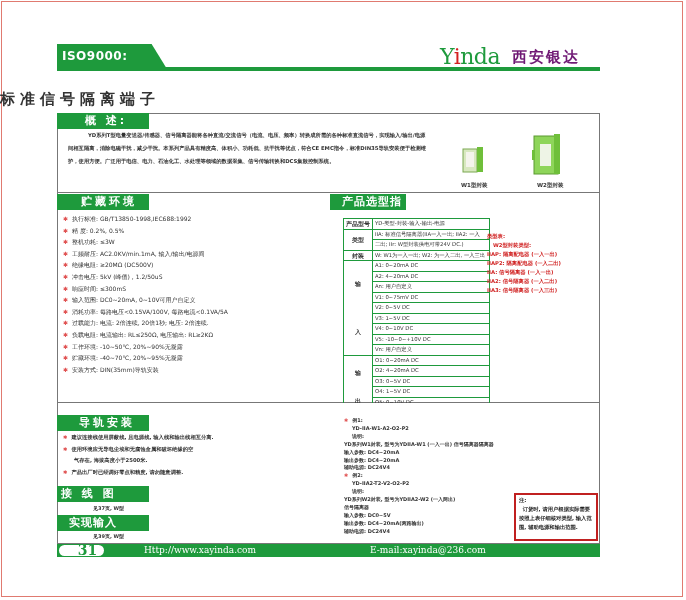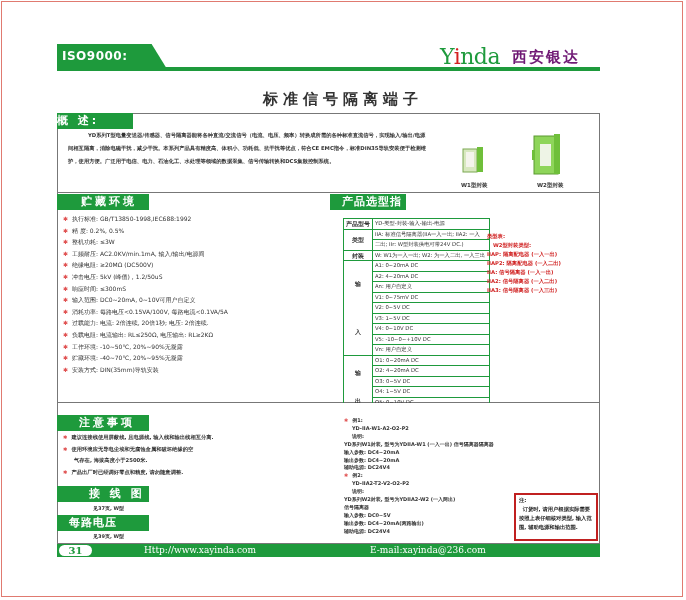--- a/index.html
+++ b/index.html
@@ -3,54 +3,54 @@
 <meta charset="utf-8">
 <style>
   html,body{margin:0;padding:0;}
   body{width:686px;height:600px;background:#fff;position:relative;overflow:hidden;font-family:"DejaVu Sans",sans-serif;color:#222;}
   .frame{position:absolute;left:1px;top:1px;width:682px;height:596px;border:1px solid #e07a70;box-sizing:border-box;}
   .iso{position:absolute;left:57px;top:44px;height:25px;width:110px;background:#1e9a3c;clip-path:polygon(0 0,86% 0,100% 100%,0 100%);color:#fff;font-weight:bold;font-size:12px;line-height:25px;padding-left:5px;letter-spacing:0.5px;box-sizing:border-box;font-family:"DejaVu Sans",sans-serif;}
   .hdr-line{position:absolute;left:57px;top:67px;width:543px;height:4px;background:#1e9a3c;}
   .brand{position:absolute;left:440px;top:44px;font-family:"DejaVu Serif",serif;font-weight:normal;font-size:22px;color:#1e9a3c;letter-spacing:-0.5px;}
   .brand .dot{color:#d42020;}
   .brand-cn{position:absolute;left:512px;top:48px;font-family:"DejaVu Serif",serif;font-weight:bold;font-size:15px;color:#701a75;letter-spacing:2px;}
-  .title{position:absolute;left:0;width:686px;top:90px;text-align:center;font-size:15px;font-weight:bold;letter-spacing:5px;color:#333;}
+  .title{position:absolute;left:0;width:686px;top:90px;text-align:left;font-size:15px;font-weight:bold;letter-spacing:5px;color:#333;}
   .box{position:absolute;border:1px solid #777;box-sizing:border-box;background:#fff;}
   .sec-label{position:absolute;background:#1e9a3c;color:#fff;font-weight:bold;font-size:11px;line-height:16px;height:16px;box-sizing:border-box;letter-spacing:3px;}
   .overview-text{position:absolute;left:68px;top:129px;width:360px;font-size:5.3px;line-height:13px;font-weight:bold;color:#333;text-indent:20px;}
   .prod{position:absolute;}
   .prod-label{position:absolute;font-size:5.5px;font-weight:bold;color:#333;}
   .specs{position:absolute;left:63px;top:213px;font-size:6px;line-height:11.6px;color:#333;}
   .specs .row{white-space:nowrap;}
   .star{color:#e05050;margin-right:4px;}
   table.sel{position:absolute;left:343px;top:218px;border-collapse:collapse;font-size:5.3px;color:#333;}
   table.sel td{border:1px solid #1e9a3c;padding:0 2px;height:9.5px;line-height:9.5px;white-space:nowrap;}
   table.sel td.h{font-weight:bold;text-align:center;font-size:6px;}
   .redlist{position:absolute;left:487px;top:232px;font-size:5.3px;line-height:9px;color:#d02020;font-weight:bold;}
   .notes{position:absolute;left:63px;top:432px;font-size:5.3px;line-height:11.5px;color:#333;font-weight:bold;}
   .examples{position:absolute;left:344px;top:417px;font-size:5px;line-height:7.9px;color:#333;font-weight:bold;}
   .tip{position:absolute;left:514px;top:493px;width:84px;height:48px;border:2px solid #c02020;box-sizing:border-box;font-size:5.3px;line-height:9px;padding:1px 3px;font-weight:bold;color:#222;}
   .ref{position:absolute;font-size:5px;color:#333;font-weight:bold;}
   .footer{position:absolute;left:57px;top:544px;width:543px;height:13px;background:#1e9a3c;color:#fff;font-family:"DejaVu Serif",serif;font-size:9px;line-height:13px;}
-  .pgnum{position:absolute;left:2px;top:1px;width:33px;height:11px;border-radius:6px;background:#fff;color:#1e9a3c;font-weight:bold;font-size:10px;line-height:11px;text-align:center;}
+  .pgnum{position:absolute;left:2px;top:1px;width:33px;height:11px;border-radius:6px;background:#fff;color:#1e9a3c;font-weight:bold;font-size:14px;line-height:11px;text-align:center;padding-left:12px;}
 </style>
 </head>
 <body>
 
 <div class="frame"></div>
 
 <div class="iso">ISO9000: 2000</div>
 <div class="hdr-line"></div>
 <div class="brand"><span>Y</span><span class="dot">i</span><span>nda</span></div>
 <div class="brand-cn">西安银达</div>
 
 <div class="title">标准信号隔离端子</div>
 
 <div class="box" style="left:57px;top:113px;width:543px;height:80px;"></div>
-<div class="sec-label" style="left:57px;top:113px;width:76px;">概  述:</div>
+<div class="sec-label" style="left:57px;top:113px;width:92px;padding-left:28px;">概  述:</div>
 <div class="overview-text">YD系列T型电量变送器/传感器、信号隔离器能将各种直流/交流信号（电流、电压、频率）转换成所需的各种标准直流信号，实现输入/输出/电源间相互隔离，消除电磁干扰，减少干扰。本系列产品具有精度高、体积小、功耗低、抗干扰等优点，符合CE EMC指令，标准DIN35导轨安装便于检测维护，使用方便。广泛用于电信、电力、石油化工、水处理等领域的数据采集、信号传输转换和DCS集散控制系统。</div>
 
 <div class="prod" style="left:462px;top:146px;width:22px;height:28px;">
   <svg width="22" height="28" viewBox="0 0 22 28">
       <rect x="1" y="3" width="14" height="23" fill="#d8e8c0" stroke="#7aa850"></rect>
       <rect x="15" y="1" width="6" height="25" fill="#6fbf3a"></rect>
       <rect x="4" y="6" width="8" height="15" fill="#f4f4ec"></rect>
     </svg>
 </div>
 <div class="prod-label" style="left:461px;top:182px;">W1型封装</div>
@@ -158,21 +158,21 @@
   <div>类型表:</div>
   <div style="padding-left:6px;">  W2型封装类型:</div>
   <div>IIAP: 隔离配电器 (一入一出)</div>
   <div>IIAP2: 隔离配电器 (一入二出)</div>
   <div>IIA: 信号隔离器 (一入一出)</div>
   <div>IIA2: 信号隔离器 (一入二出)</div>
   <div>IIA3: 信号隔离器 (一入三出)</div>
 </div>
 
 <div class="box" style="left:57px;top:403px;width:543px;height:141px;border-top:none;"></div>
-<div class="sec-label" style="left:57px;top:415px;width:92px;padding-left:22px;">注意事项</div>
+<div class="sec-label" style="left:57px;top:415px;width:92px;padding-left:22px;">导轨安装</div>
 <div class="notes">
   <div><span class="star">✱</span><span>建议连接线使用屏蔽线, 且电源线, 输入线和输出线相互分离.</span></div>
   <div><span class="star">✱</span><span>使用环境应无导电尘埃和无腐蚀金属和破坏绝缘的空</span></div>
   <div style="padding-left:11px;"><span>气存在, 海拔高度小于2500米.</span></div>
   <div><span class="star">✱</span><span>产品出厂时已经调好零点和精度, 请勿随意调整.</span></div>
 </div>
 
 <div class="examples">
   <div><span class="star">✱</span><span>例1:</span></div>
   <div style="padding-left:8px;">YD-IIA-W1-A2-O2-P2</div>
@@ -187,22 +187,22 @@
   <div>YD系列W2封装, 型号为YDIIA2-W2 (一入两出)</div>
   <div>信号隔离器</div>
   <div>输入参数: DC0~5V</div>
   <div>输出参数: DC4~20mA(两路输出)</div>
   <div>辅助电源: DC24V4</div>
 </div>
 
 <div class="tip" style="white-space:pre-wrap;">注:
   订货时, 请用户根据实际需要按照上表仔细核对类型, 输入范围, 辅助电源和输出范围.</div>
 
-<div class="sec-label" style="left:57px;top:486px;width:92px;padding-left:32px;">接 线 图</div>
+<div class="sec-label" style="left:57px;top:486px;width:92px;padding-left:4px;">接 线 图</div>
 <div class="ref" style="left:93px;top:505px;">见37页, W型</div>
-<div class="sec-label" style="left:57px;top:515px;width:92px;padding-left:12px;letter-spacing:1px;">每路电压</div>
+<div class="sec-label" style="left:57px;top:515px;width:92px;padding-left:12px;letter-spacing:1px;">实现输入</div>
 <div class="ref" style="left:93px;top:533px;">见39页, W型</div>
 
 <div class="footer">
   <span class="pgnum">31</span>
   <span style="position:absolute;left:87px;">Http://www.xayinda.com</span>
   <span style="position:absolute;left:313px;">E-mail:xayinda@236.com</span>
 </div>
 
 </body></html>

